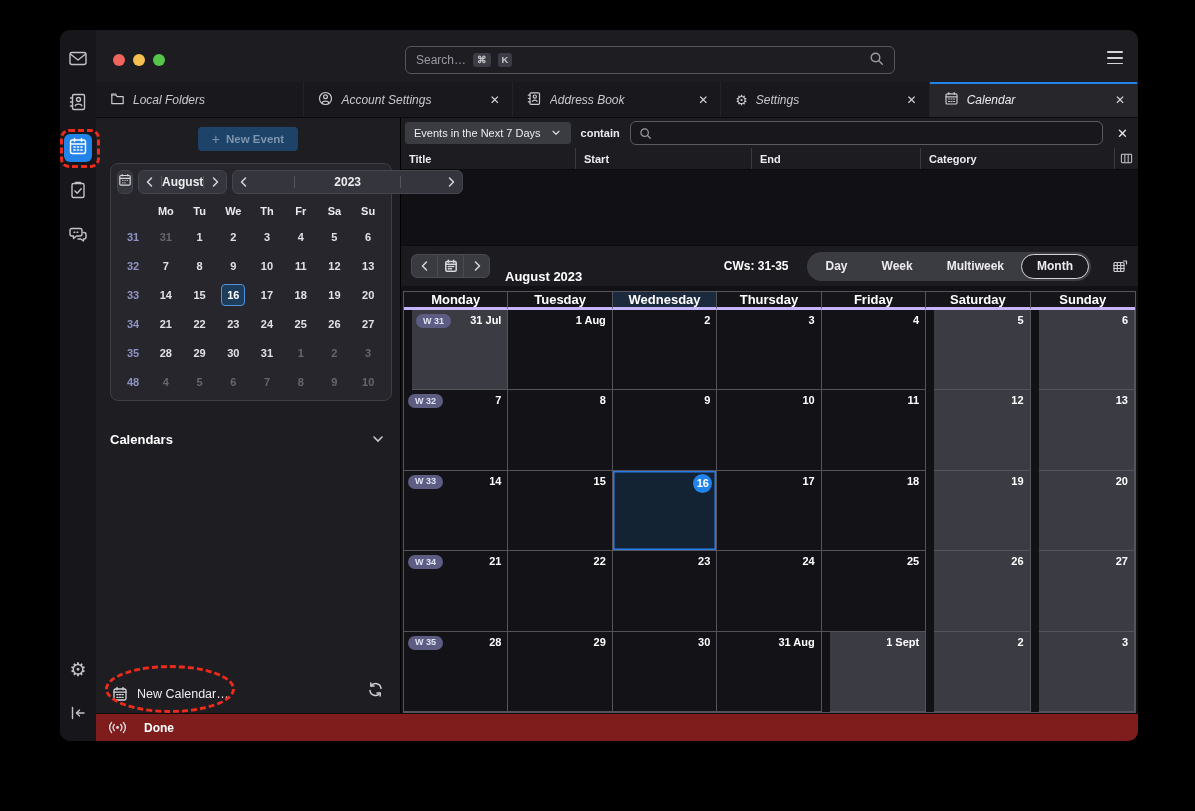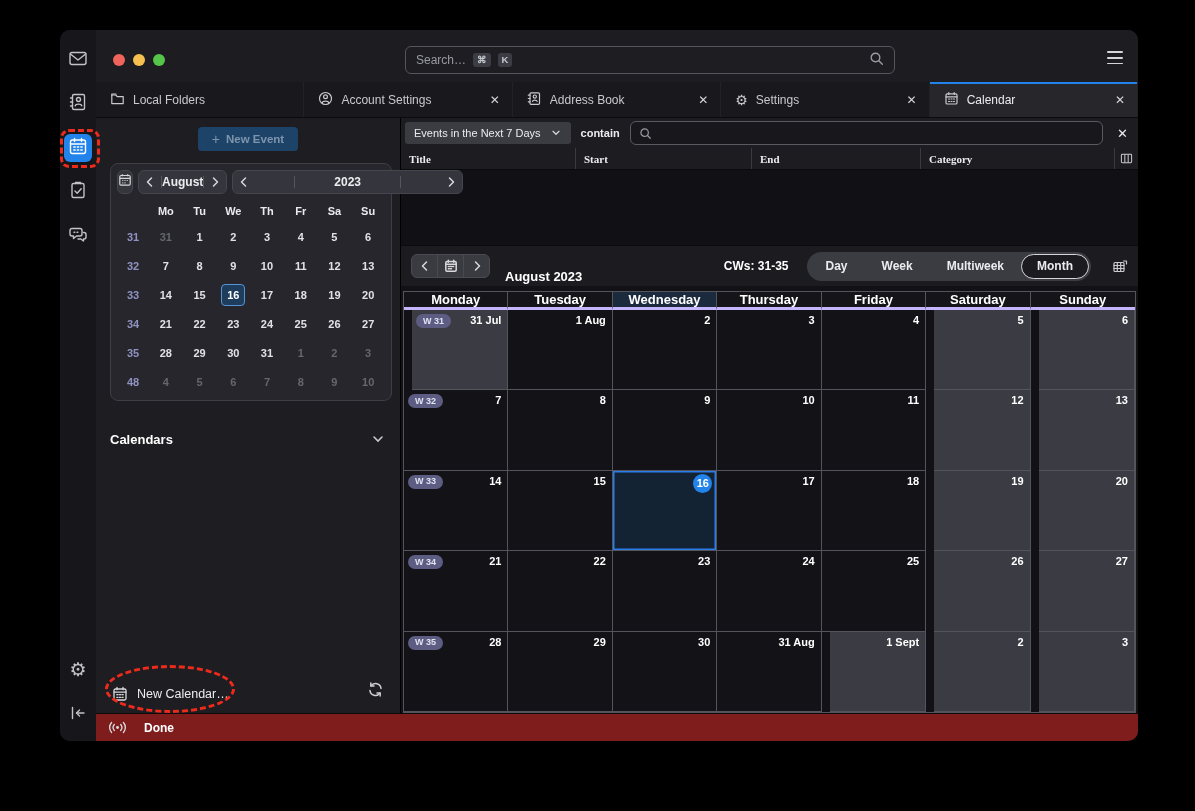--- a/index.html
+++ b/index.html
@@ -31,21 +31,21 @@
   .kbd { background:#3c3c45; color:#c6c6cd; border-radius:3px; font-size:9.5px; font-weight:bold;
          padding:2px 4px; line-height:1; }
   .searchpill .mag { margin-left:auto; }
   .hamburger { position:absolute; right:15px; top:21px; display:flex; flex-direction:column; gap:4px; }
   .hamburger span { width:16px; height:1.8px; background:#d6d6da; border-radius:1px; }
 
   
   .tabbar { height:36px; background:#19191d; display:flex; flex:none; border-bottom:1px solid #0b0b0d; }
   .tab { flex:1; display:flex; align-items:center; gap:8px; padding:0 12px 0 14px; color:#c9c9ce;
          font-size:12px; position:relative; border-right:1px solid #232327; min-width:0; }
-  .tab .tlabel { flex:1; white-space:nowrap; overflow:hidden; }
+  .tab .tlabel { flex:1; white-space:nowrap; overflow:hidden;font-style:italic; }
   .tab .tclose { color:#d6d6da; font-size:12px; }
   .tab svg { stroke:#c9c9ce; fill:none; stroke-width:1.2; stroke-linecap:round; stroke-linejoin:round; flex:none; }
   .tab.active { background:#26262b; color:#ececef; }
   .tab.active::before { content:""; position:absolute; left:0; top:0; right:0; height:2px; background:#2284ea; }
   .tab .tgear { font-size:14px; line-height:1; color:#c9c9ce; }
 
   .content { flex:1; display:flex; min-height:0; }
 
   
   .leftpanel { width:304px; background:#1d1d22; position:relative; flex:none; display:flex; flex-direction:column; }
@@ -98,21 +98,21 @@
                display:flex; align-items:center; gap:9px; padding:0 9px; }
   .filter-dd svg { stroke:#d8d8dc; fill:none; stroke-width:1.4; stroke-linecap:round; stroke-linejoin:round; }
   .contain-lab { color:#ececef; font-size:11px; font-weight:bold; }
   .filter-input { flex:1; height:24px; background:#18181c; border:1px solid #5a5a63; border-radius:6px;
                   display:flex; align-items:center; gap:7px; padding:0 8px; }
   .xbtn { color:#ececef; font-size:13px; padding:0 4px; }
   .mag svg, .filter-input svg { stroke:#9a9aa2; fill:none; stroke-width:1.4; stroke-linecap:round; }
 
   .table-head { height:22px; background:#1d1d21; border-bottom:1px solid #0b0b0d; display:flex;
                 align-items:center; color:#ececef; font-size:11px; font-weight:bold; flex:none; }
-  .th { padding-left:8px; border-right:1px solid #3a3a41; height:100%; display:flex; align-items:center;font-family:Liberation Serif, serif; }
+  .th { padding-left:8px; border-right:1px solid #3a3a41; height:100%; display:flex; align-items:center; }
   .th.c1{ width:175px; } .th.c2{ width:176px; } .th.c3{ width:169px; } .th.c4{ flex:1; border-right:none; }
   .th-icon { width:24px; height:100%; display:flex; align-items:center; justify-content:center;
              border-left:1px solid #3a3a41; }
   .th-icon svg { stroke:#c9c9ce; fill:none; stroke-width:1.1; }
   .event-list { height:75px; background:#111115; flex:none; }
 
   .cal-toolbar { height:41px; background:#1b1b20; border-top:1px solid #0b0b0d; display:flex;
                  align-items:center; padding:0 10px; gap:10px; flex:none; }
   .nav-btns { display:flex; }
   .nav-btn { width:27px; height:24px; background:#3a3a41; border:1px solid #4a4a52; display:flex;

